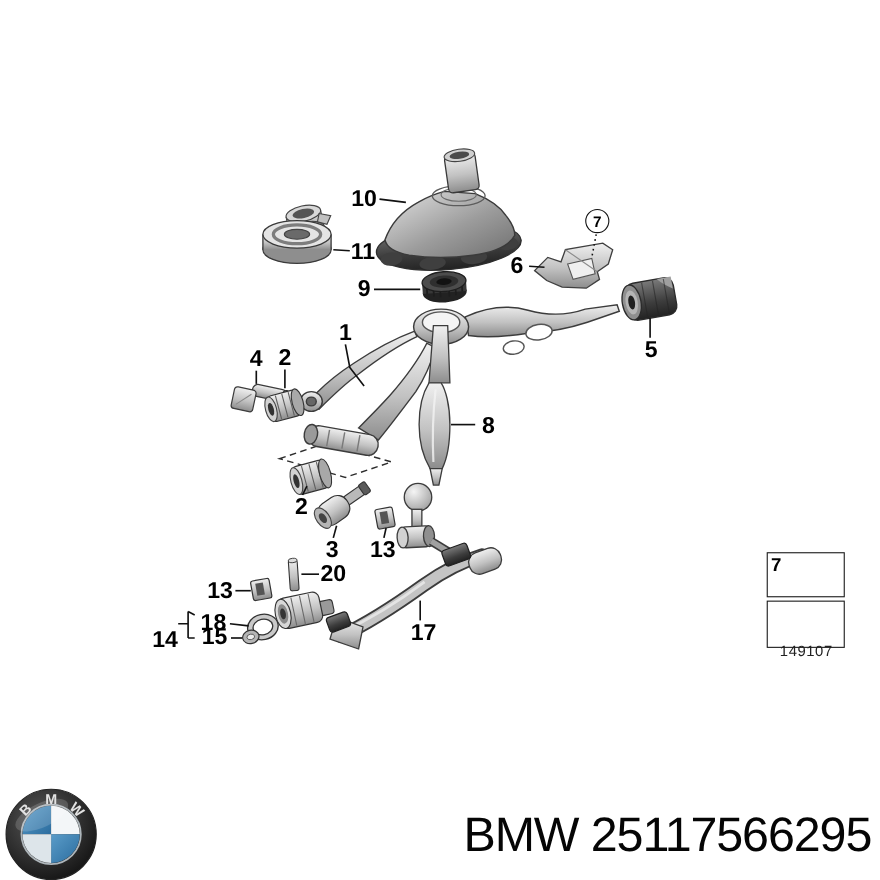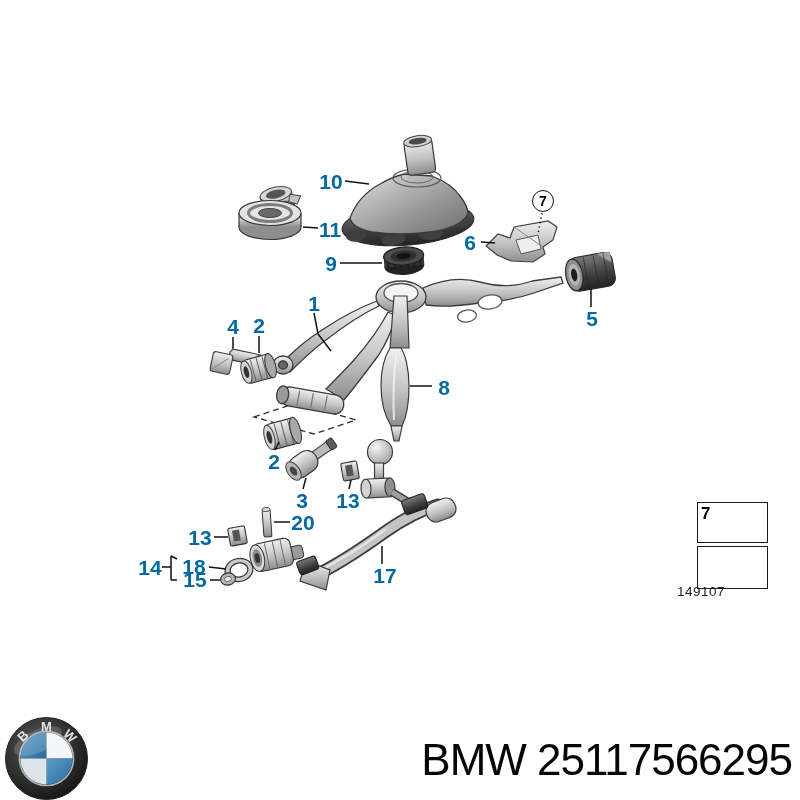--- a/index.html
+++ b/index.html
@@ -1,28 +1,28 @@
 <!DOCTYPE html>
 <html><head>
 <meta charset="utf-8">
 <style>
   html,body{margin:0;padding:0;background:#fff;}
   #stage{position:relative;width:800px;height:800px;background:#fff;overflow:hidden;
          font-family:"Liberation Sans",sans-serif;}
   #art{position:absolute;left:0;top:0;}
   .lbl{position:absolute;transform:translate(-50%,-50%);
-       font:700 21px "Liberation Sans",sans-serif;color:#0369a1;line-height:1;white-space:nowrap;}
+       font:700 21px "Liberation Sans",sans-serif;color:#000000;line-height:1;white-space:nowrap;}
   #callout7{position:absolute;left:532px;top:190px;width:22px;height:22px;border:1.7px solid #111;
             border-radius:50%;display:flex;align-items:center;justify-content:center;
             font:700 14px "Liberation Sans",sans-serif;background:#fff;box-sizing:border-box;}
   .legend-cell{position:absolute;border:1.6px solid #1a1a1a;background:#fff;box-sizing:border-box;}
   #legend-top{left:697px;top:502px;width:71px;height:41px;}
   #legend-bottom{left:697px;top:546px;width:71px;height:43px;}
   #legend-item{position:absolute;left:701px;top:504px;font:700 17px "Liberation Sans",sans-serif;color:#000;}
-  #legend-code{position:absolute;left:664px;top:584px;width:74px;text-align:center;
+  #legend-code{position:absolute;left:696px;top:584px;width:74px;text-align:center;
                font:400 13.5px "Liberation Sans",sans-serif;color:#222;letter-spacing:.5px;}
   #part-number{position:absolute;right:8px;top:735px;font:400 44px "Liberation Sans",sans-serif;
                color:#050505;letter-spacing:-1px;white-space:nowrap;}
 </style>
 </head>
 <body>
 
 <div id="stage">
 
   <svg id="art" width="800" height="800" viewBox="0 0 800 800">
@@ -289,21 +289,21 @@
   <div class="lbl" style="left:259px;top:325px">2</div>
   <div class="lbl" style="left:233px;top:326px">4</div>
   <div class="lbl" style="left:470px;top:242px">6</div>
   <div class="lbl" style="left:592px;top:318px">5</div>
   <div class="lbl" style="left:444px;top:387px">8</div>
   <div class="lbl" style="left:274px;top:461px">2</div>
   <div class="lbl" style="left:302px;top:500px">3</div>
   <div class="lbl" style="left:348px;top:500px">13</div>
   <div class="lbl" style="left:303px;top:522px">20</div>
   <div class="lbl" style="left:200px;top:537px">13</div>
-  <div class="lbl" style="left:150px;top:567px">14</div>
+  <div class="lbl" style="left:150px;top:582px">14</div>
   <div class="lbl" style="left:194px;top:566px">18</div>
   <div class="lbl" style="left:195px;top:579px">15</div>
   <div class="lbl" style="left:385px;top:575px">17</div>
 
   <div id="callout7">
     <span>7</span>
   </div>
 
   <div id="legend-top" class="legend-cell"></div>
   <div id="legend-bottom" class="legend-cell"></div>

